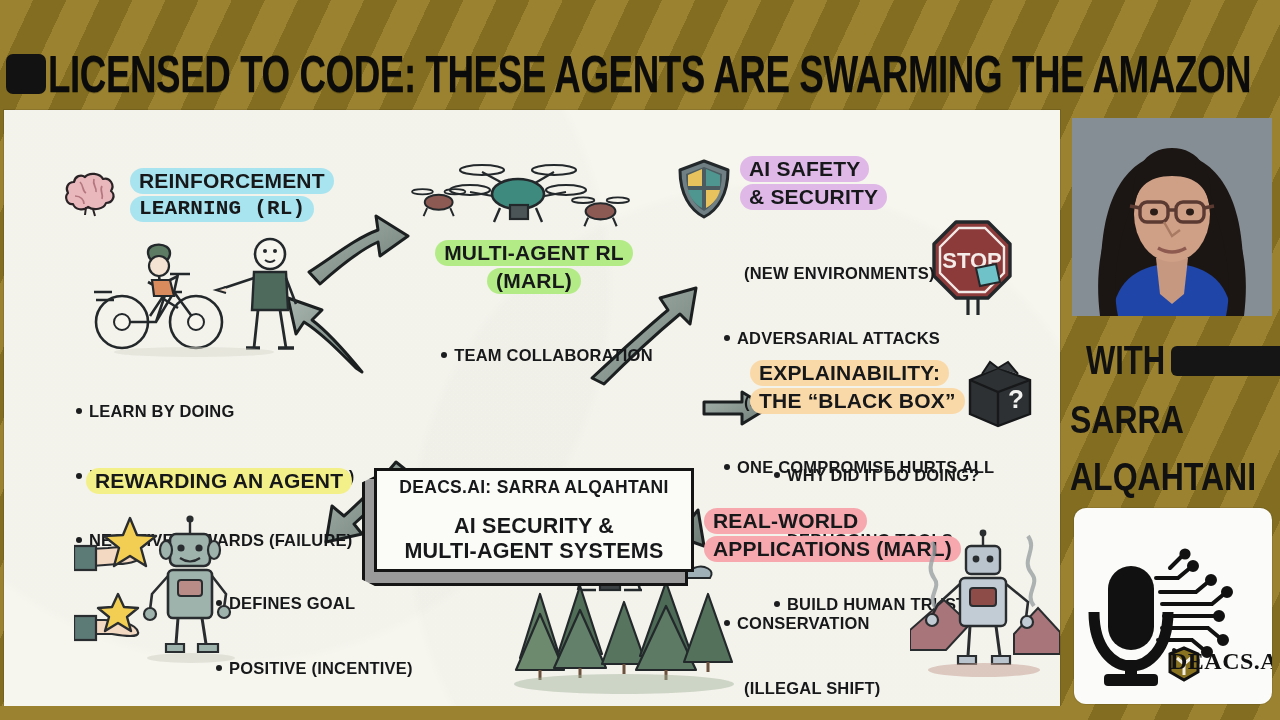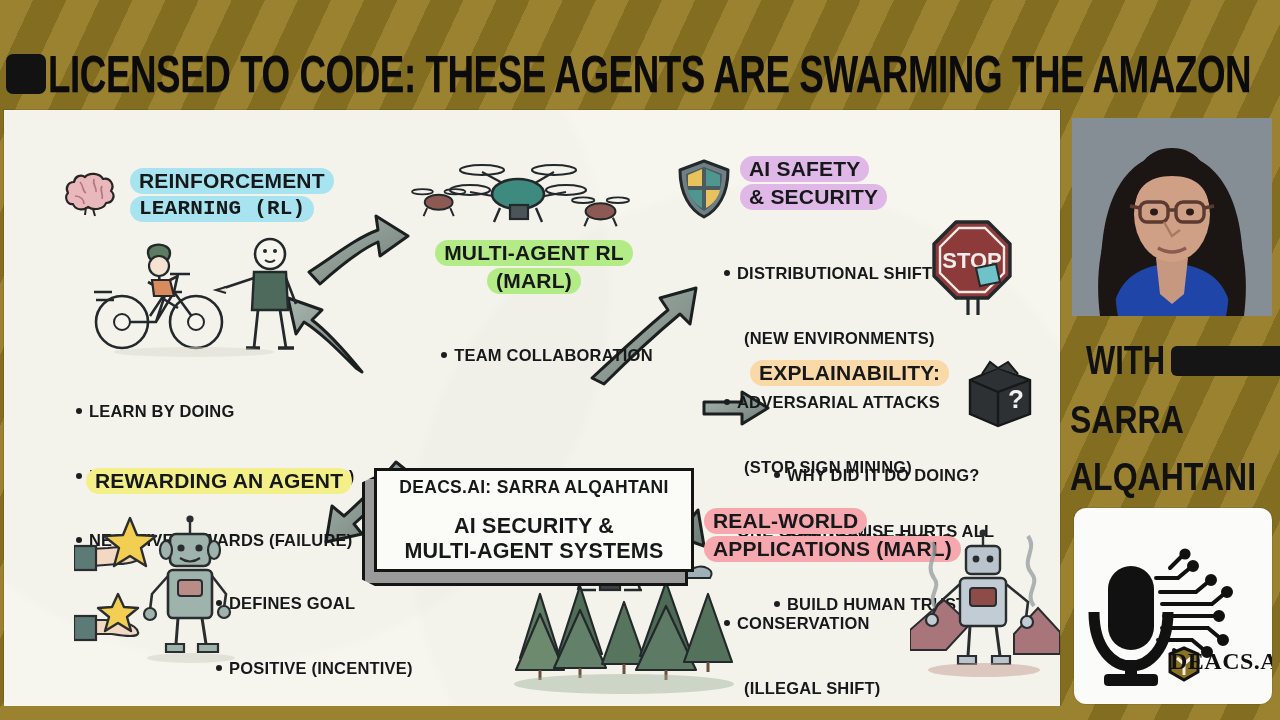--- a/index.html
+++ b/index.html
@@ -297,32 +297,34 @@
 
       <svg width="86" height="100" viewBox="0 0 86 100" style="position:absolute;left:254px;top:62px;">
         <polygon points="26,6 58,6 80,28 80,60 58,82 26,82 4,60 4,28" fill="#8d3a3a" stroke="#23282b" stroke-width="3.4" stroke-linejoin="round"></polygon>
         <polygon points="29,12 55,12 74,31 74,57 55,76 29,76 10,57 10,31" fill="none" stroke="#f2eae6" stroke-width="2.4"></polygon>
         <text x="42" y="52" text-anchor="middle" font-family="Liberation Sans, sans-serif" font-weight="bold" font-size="22" fill="#f3ece9">STOP</text>
         <polygon points="46,52 66,48 70,66 50,70" fill="#6fc2c8" stroke="#23282b" stroke-width="2"></polygon>
         <path d="M38,82 L38,99 M48,82 L48,99" stroke="#23282b" stroke-width="3.2"></path>
       </svg>
 
       <div class="mk bul" style="position:absolute;left:48px;top:66px;">
-        <div><span class="dot"></span><i>DISTRIBUTIONAL SHIFT</i></div>
         <div style="padding-left:20px;"><i>(NEW ENVIRONMENTS)</i></div>
         <div><span class="dot"></span><i>ADVERSARIAL ATTACKS</i></div>
         <div style="padding-left:20px;"><i>(STOP SIGN MINING)</i></div>
         <div><span class="dot"></span><i>ONE COMPROMISE HURTS ALL</i></div>
       </div>
     </div>
 
     <div class="node" style="left:746px;top:250px;width:310px;">
       <div style="position:absolute;left:0;top:0;">
         <div class="mk heading">
           <span class="hl" style="background:#fad9a8">EXPLAINABILITY:</span>
+        </div>
+        <div class="mk heading" style="margin-top:3px;">
+          <span class="hl" style="background:#fad9a8">THE “BLACK BOX”</span>
         </div>
       </div>
 
       <svg width="76" height="72" viewBox="0 0 76 72" style="position:absolute;left:212px;top:0;">
         <path d="M8,20 L36,8 L68,20 L68,54 L36,66 L8,54 Z" fill="#2e3133" stroke="#16181a" stroke-width="2.4"></path>
         <path d="M8,20 L36,32 L68,20" fill="none" stroke="#16181a" stroke-width="2.4"></path>
         <path d="M36,32 L36,66" stroke="#16181a" stroke-width="2.4"></path>
         <path d="M36,8 L28,2 L20,14 M36,8 L46,2 L56,14" fill="#3a3e40" stroke="#16181a" stroke-width="2"></path>
         <text x="54" y="48" text-anchor="middle" font-family="Liberation Sans, sans-serif" font-weight="bold" font-size="26" fill="#f2f2f0">?</text>
       </svg>

